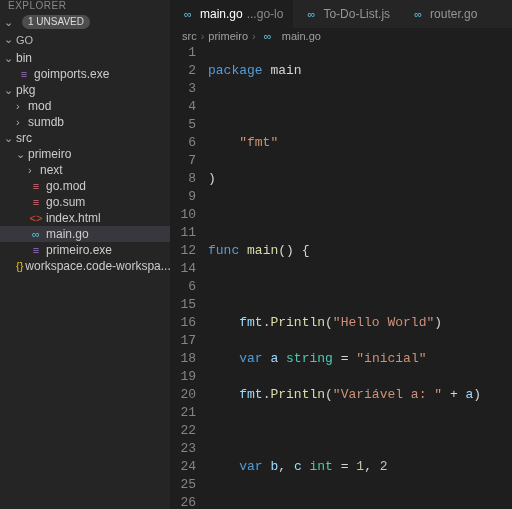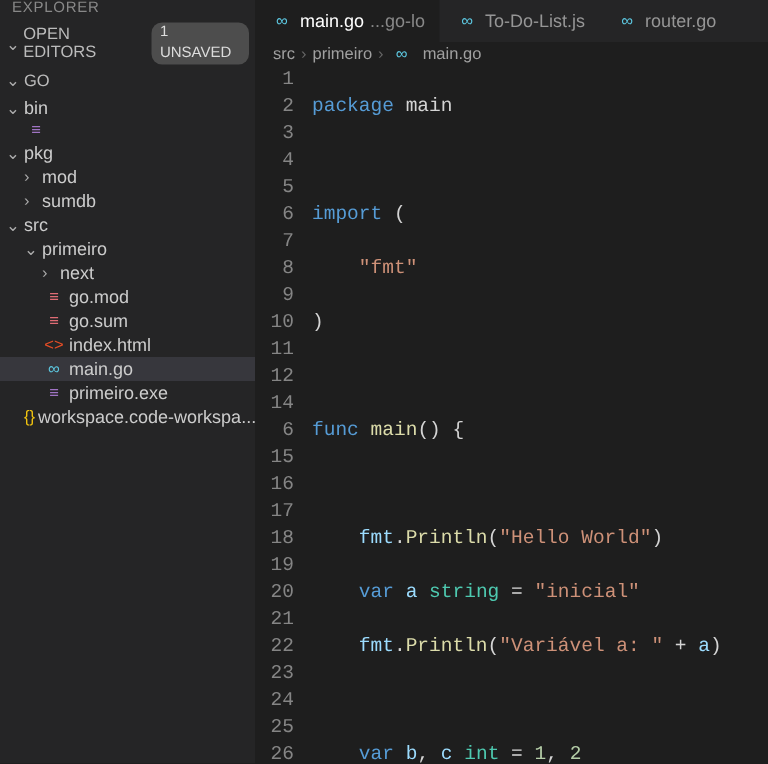--- a/index.html
+++ b/index.html
@@ -149,36 +149,36 @@
   .p { color: #d4d4d4; }      
 </style>
 </head>
 <body>
 
 <div class="sidebar">
   <div class="explorer-label">EXPLORER</div>
 
   <div class="section-header">
     <span class="chev">⌄</span>
-    <span>OPEN EDITORS</span>
     <span class="badge">1 UNSAVED</span>
   </div>
 
   <div class="section-header">
     <span class="chev">⌄</span>
     <span>GO</span>
   </div>
 
   <div class="tree">
     <div class="tree-item indent-0">
       <span class="chev">⌄</span>
       <span>bin</span>
     </div>
     <div class="tree-item indent-1">
       <span class="file-icon ico-exe">≡</span>
+      <span>goimports.exe</span>
     </div>
     <div class="tree-item indent-0">
       <span class="chev">⌄</span>
       <span>pkg</span>
     </div>
     <div class="tree-item indent-1">
       <span class="chev">›</span>
       <span>mod</span>
     </div>
     <div class="tree-item indent-1">
@@ -276,21 +276,20 @@
       <div>22</div>
         <div>23</div>
         <div>24</div>
       <div>25</div>
         <div>26</div>
 
     </div>
     <div class="code">
 <div><span class="k">package</span> <span class="p">main</span></div>
 <div> </div>
-<div><span class="k">import</span> <span class="p">(</span></div>
 <div>    <span class="s">"fmt"</span></div>
 <div><span class="p">)</span></div>
 <div> </div>
 <div><span class="k">func</span> <span class="fn">main</span><span class="p">()</span> <span class="p">{</span></div>
 <div> </div>
 <div>    <span class="id">fmt</span><span class="p">.</span><span class="fn">Println</span><span class="p">(</span><span class="s">"Hello World"</span><span class="p">)</span></div>
 <div>    <span class="k">var</span> <span class="id">a</span> <span class="t">string</span> <span class="p">=</span> <span class="s">"inicial"</span></div>
 <div>    <span class="id">fmt</span><span class="p">.</span><span class="fn">Println</span><span class="p">(</span><span class="s">"Variável a: "</span> <span class="p">+</span> <span class="id">a</span><span class="p">)</span></div>
 <div> </div>
 <div>    <span class="k">var</span> <span class="id">b</span><span class="p">,</span> <span class="id">c</span> <span class="t">int</span> <span class="p">=</span> <span class="num">1</span><span class="p">,</span> <span class="num">2</span></div>

